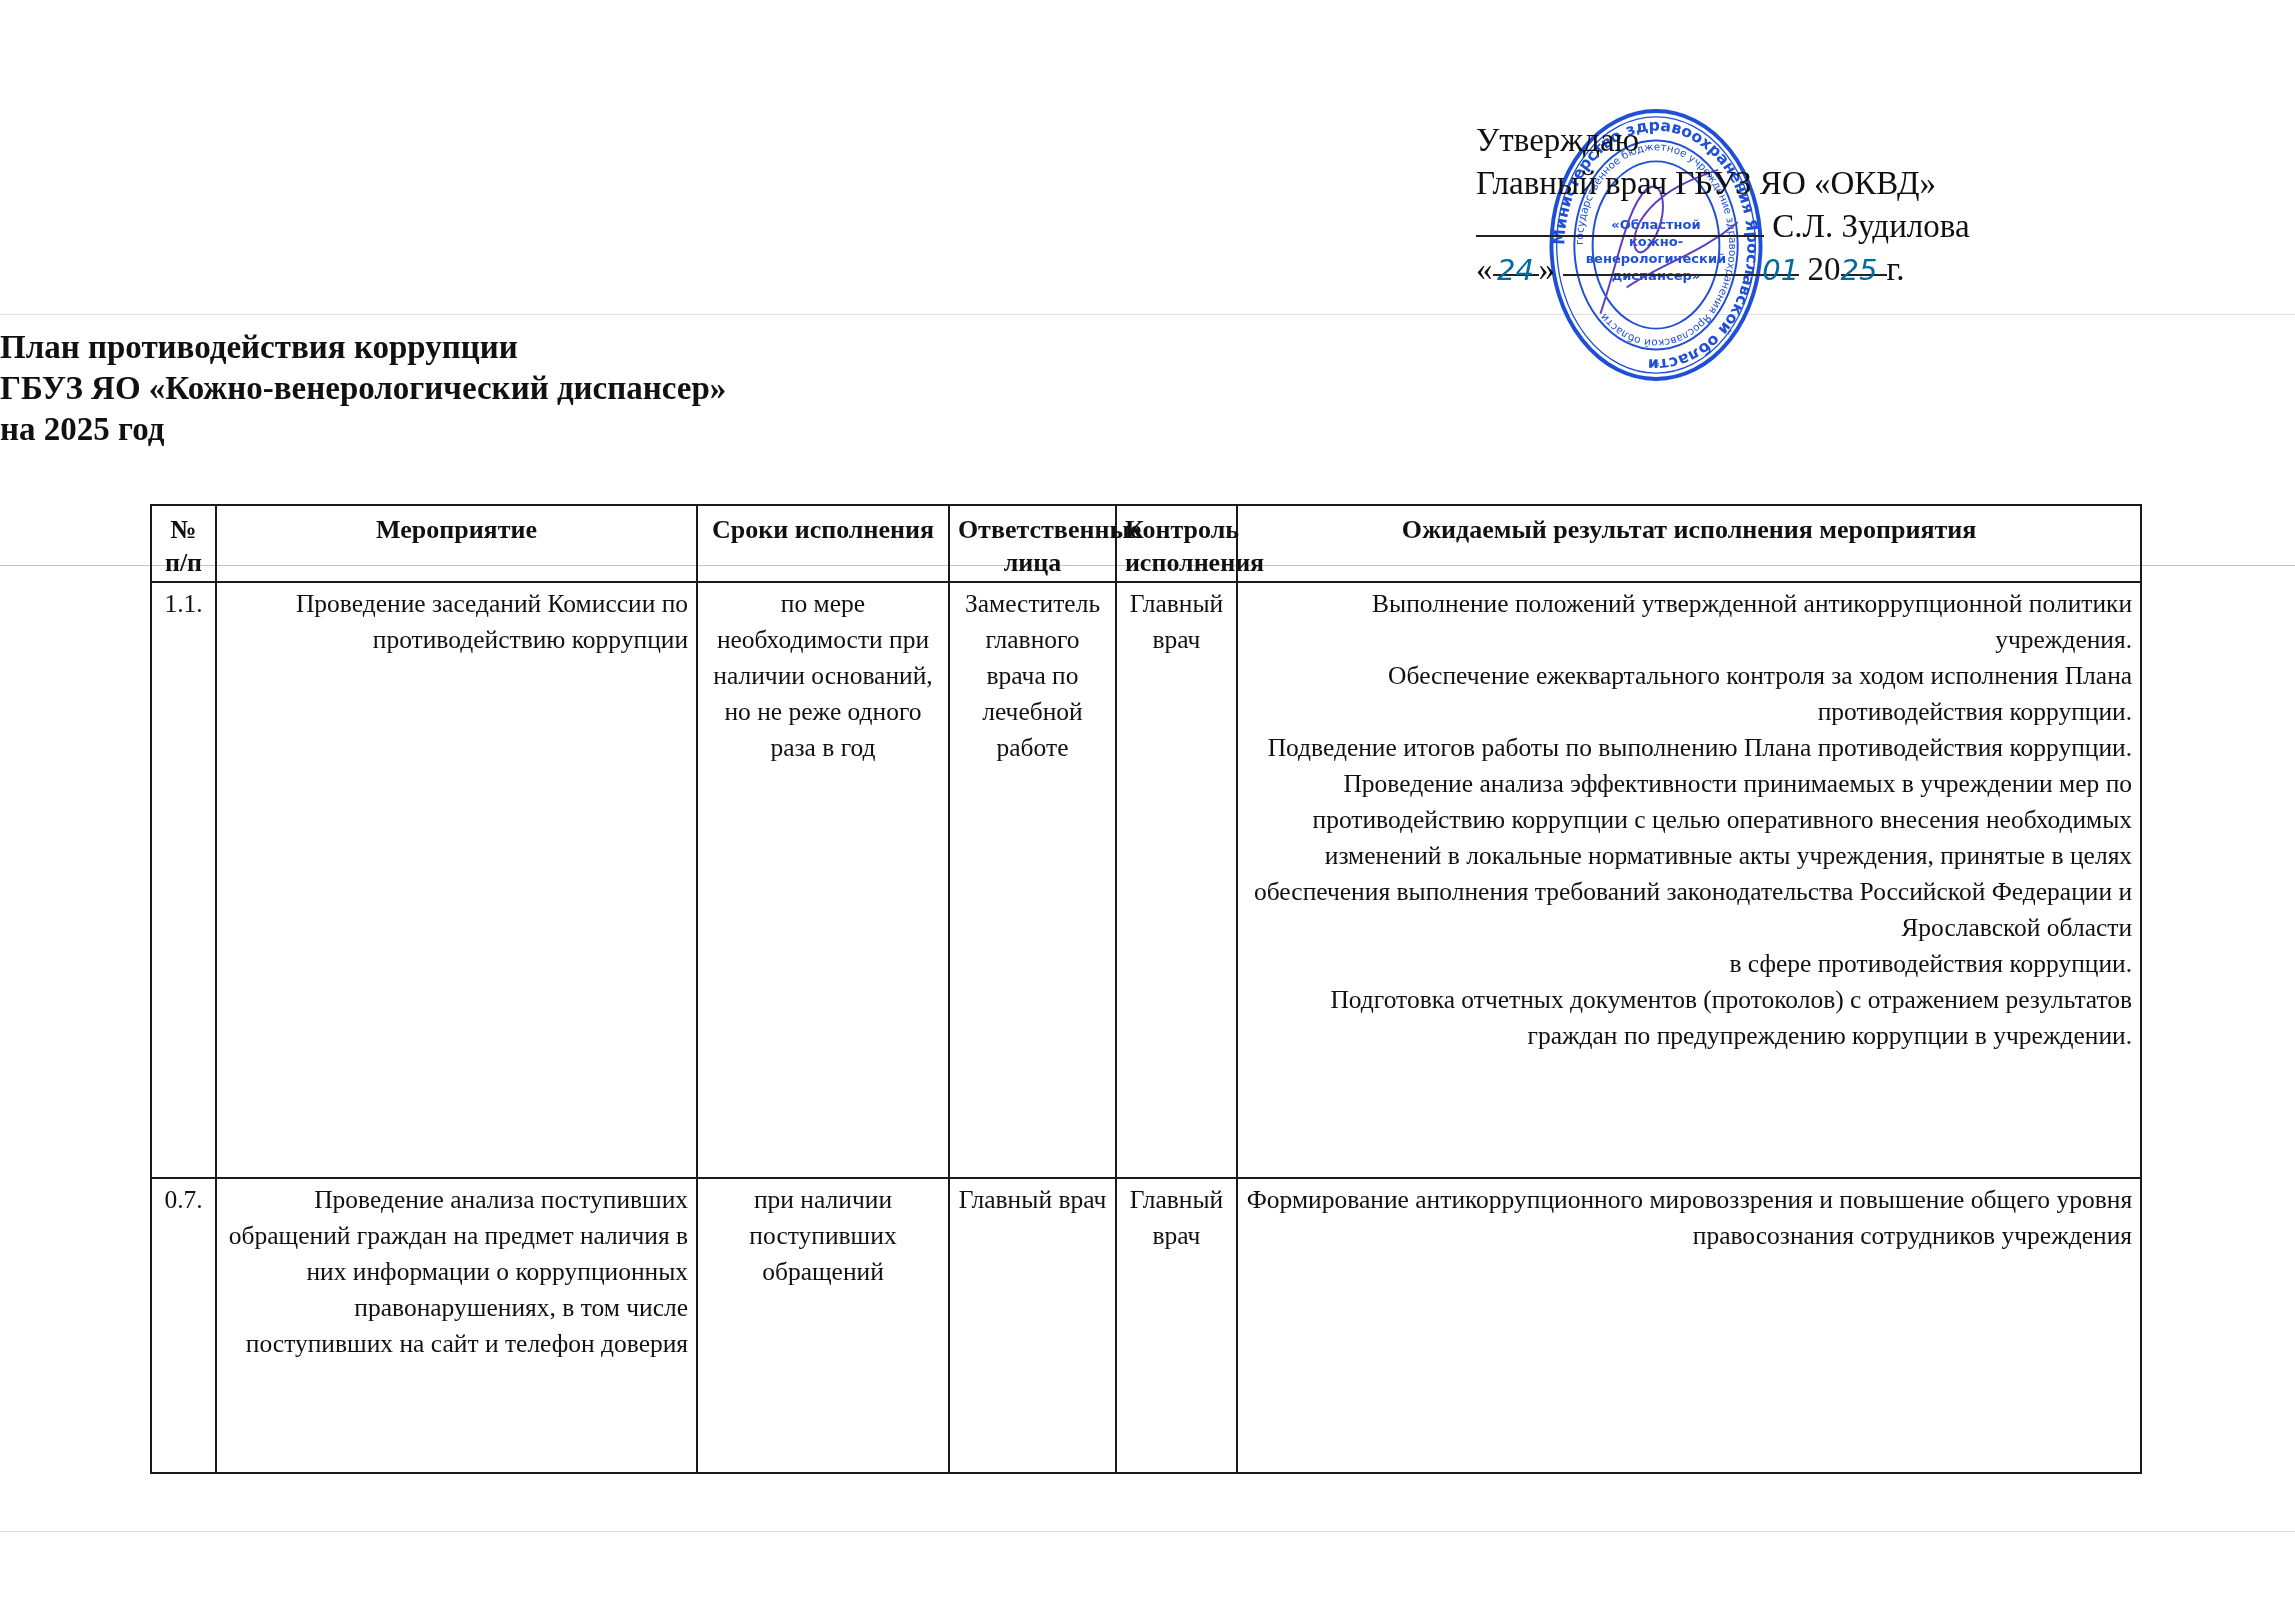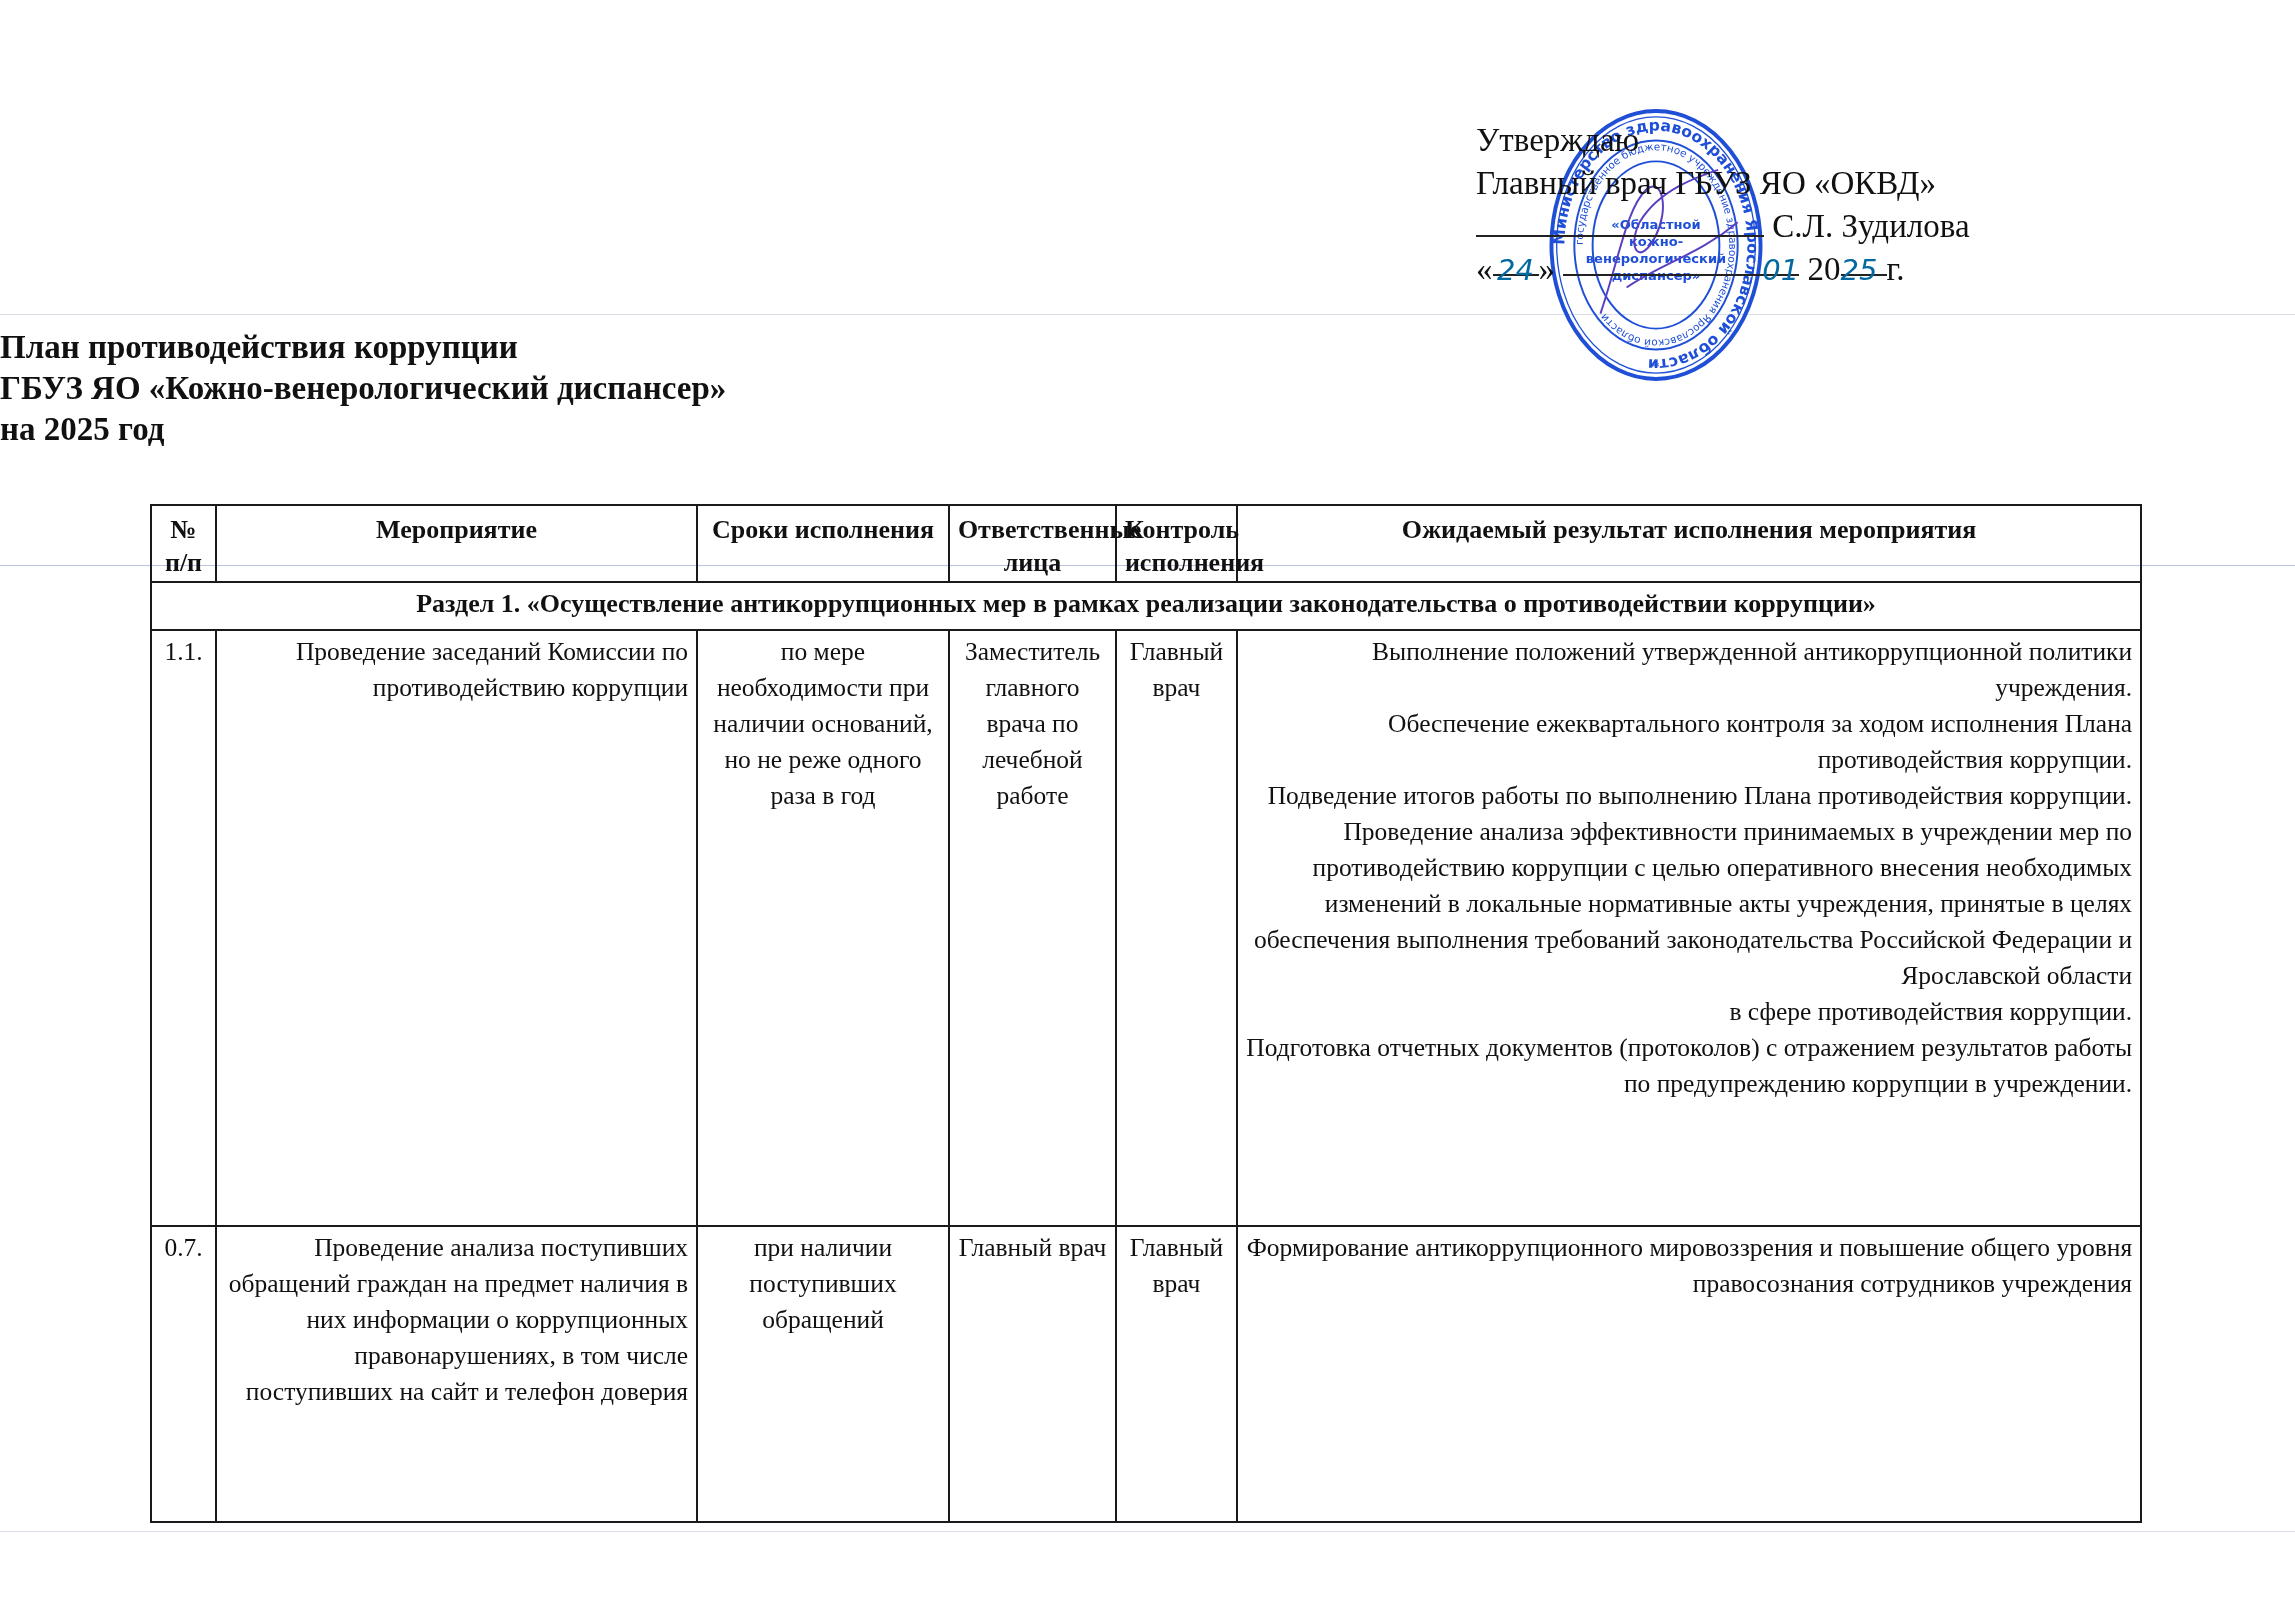--- a/index.html
+++ b/index.html
@@ -103,36 +103,33 @@
   </colgroup>
   <tbody>
       <tr>
     <th class="c">№ п/п</th>
     <th class="c">Мероприятие</th>
     <th class="c">Сроки исполнения</th>
     <th class="c">Ответственные лица</th>
     <th class="c">Контроль исполнения</th>
     <th class="c">Ожидаемый результат исполнения мероприятия</th>
   </tr>
-  <tr>
-    <td colspan="6" class="section">Раздел 1. «Осуществление антикоррупционных мер в рамках реализации законодательства о противодействии коррупции»</td>
-  </tr>
   <tr class="row11">
     <td class="c">1.1.</td>
     <td class="l">Проведение заседаний Комиссии по противодействию коррупции</td>
     <td class="c">по мере необходимости при наличии оснований, но не реже одного раза в год</td>
     <td class="c">Заместитель главного врача по лечебной работе</td>
     <td class="c">Главный врач</td>
     <td class="l">
       <span class="para">Выполнение положений утвержденной антикоррупционной политики учреждения.</span>
       <span class="para">Обеспечение ежеквартального контроля за ходом исполнения Плана противодействия коррупции.</span>
       <span class="para">Подведение итогов работы по выполнению Плана противодействия коррупции.</span>
       <span class="para">Проведение анализа эффективности принимаемых в учреждении мер по противодействию коррупции с целью оперативного внесения необходимых изменений в локальные нормативные акты учреждения, принятые в целях обеспечения выполнения требований законодательства Российской Федерации и Ярославской области</span>
       <span class="para">в сфере противодействия коррупции.</span>
-      <span class="para">Подготовка отчетных документов (протоколов) с отражением результатов работы по предупреждению коррупции в учреждении.</span>
+      <span class="para">Подготовка отчетных документов (протоколов) с отражением результатов граждан по предупреждению коррупции в учреждении.</span>
     </td>
   </tr>
   <tr class="row12">
     <td class="c">0.7.</td>
     <td class="l">Проведение анализа поступивших обращений граждан на предмет наличия в них информации о коррупционных правонарушениях, в том числе поступивших на сайт и телефон доверия</td>
     <td class="c">при наличии поступивших обращений</td>
     <td class="c">Главный врач</td>
     <td class="c">Главный врач</td>
     <td class="l">
       <span class="para">Формирование антикоррупционного мировоззрения и повышение общего уровня правосознания сотрудников учреждения</span>

